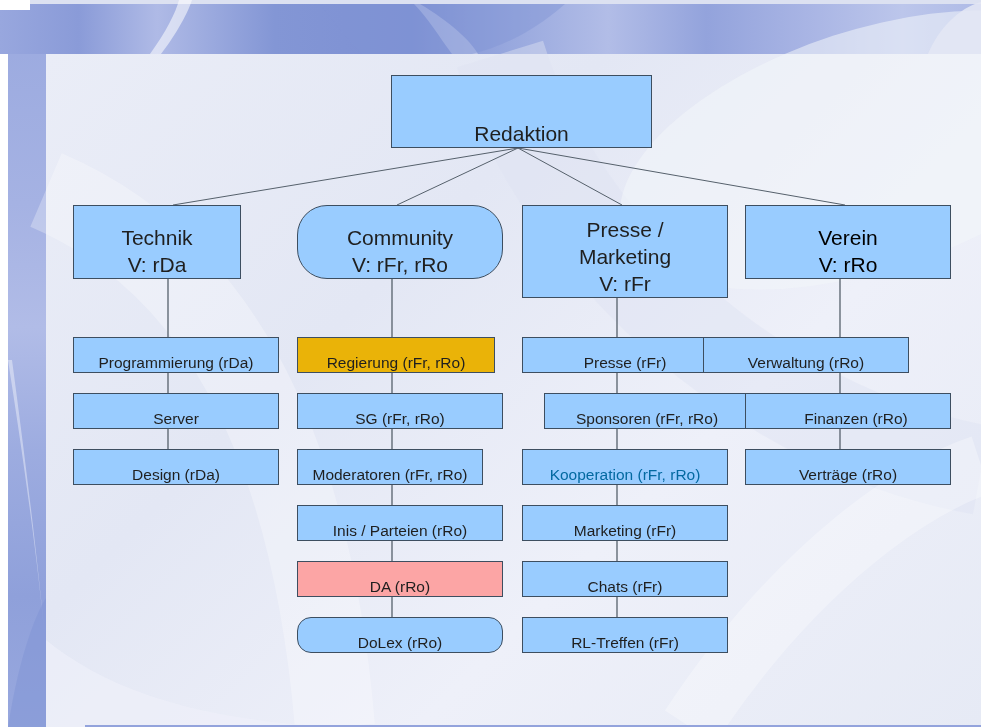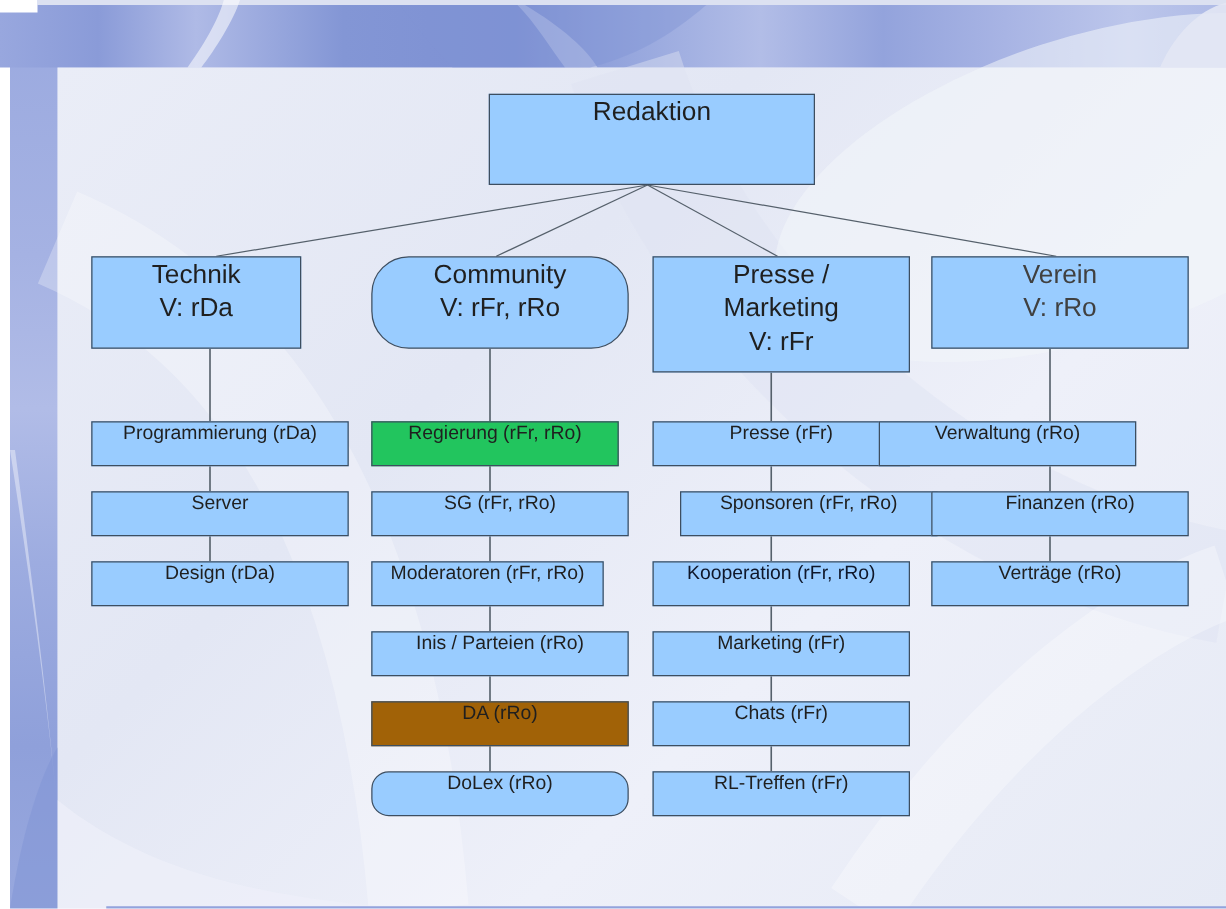--- a/index.html
+++ b/index.html
@@ -23,21 +23,21 @@
   }
   .top-strip{position:absolute;top:0;left:30px;right:0;height:4px;background:#dce1f1;}
   .corner-notch{position:absolute;left:0;top:0;width:30px;height:10px;background:#ffffff;}
   .bottom-line{position:absolute;left:85px;right:0;bottom:0;height:2px;background:#93a3dc;}
   svg.deco{position:absolute;left:0;top:0;pointer-events:none;}
   #connectors{position:absolute;left:0;top:0;pointer-events:none;}
   
   #org .node{
     position:absolute;box-sizing:border-box;
     border:1.5px solid #3d4e60;
-    display:flex;flex-direction:column;align-items:center;justify-content:flex-start;
+    display:flex;flex-direction:column;align-items:center;justify-content:flex-end;
     text-align:center;
   }
   #org .header-node{font-size:21px;line-height:27px;}
   #org .root-node{font-size:21px;line-height:27px;}
   #org .child-node{font-size:15.5px;line-height:18px;}
 </style>
 </head>
 <body>
 
 <div id="slide">
@@ -104,62 +104,62 @@
       <div class="node child-node" style="left: 73px; top: 393px; width: 206px; height: 36px; background: rgb(153, 204, 255); border-color: rgb(61, 78, 96); color: rgb(31, 31, 31);">
         <div>Server</div>
       </div>
       <div class="node child-node" style="left: 73px; top: 449px; width: 206px; height: 36px; background: rgb(153, 204, 255); border-color: rgb(61, 78, 96); color: rgb(31, 31, 31);">
         <div>Design (rDa)</div>
       </div>
       <div class="node header-node" style="left: 297px; top: 205px; width: 206px; height: 74px; background: rgb(153, 204, 255); border-color: rgb(61, 78, 96); color: rgb(31, 31, 31); border-radius: 30px;">
         <div>Community</div>
         <div>V: rFr, rRo</div>
       </div>
-      <div class="node child-node" style="left: 297px; top: 337px; width: 198px; height: 36px; background: #22c55e; border-color: rgb(61, 78, 96); color: rgb(31, 31, 31);">
+      <div class="node child-node" style="left: 297px; top: 337px; width: 198px; height: 36px; background: #eab308; border-color: rgb(61, 78, 96); color: rgb(31, 31, 31);">
         <div>Regierung (rFr, rRo)</div>
       </div>
       <div class="node child-node" style="left: 297px; top: 393px; width: 206px; height: 36px; background: rgb(153, 204, 255); border-color: rgb(61, 78, 96); color: rgb(31, 31, 31);">
         <div>SG (rFr, rRo)</div>
       </div>
       <div class="node child-node" style="left: 297px; top: 449px; width: 186px; height: 36px; background: rgb(153, 204, 255); border-color: rgb(61, 78, 96); color: rgb(31, 31, 31);">
         <div>Moderatoren (rFr, rRo)</div>
       </div>
       <div class="node child-node" style="left: 297px; top: 505px; width: 206px; height: 36px; background: rgb(153, 204, 255); border-color: rgb(61, 78, 96); color: rgb(31, 31, 31);">
         <div>Inis / Parteien (rRo)</div>
       </div>
-      <div class="node child-node" style="left: 297px; top: 561px; width: 206px; height: 36px; background: #a16207; border-color: rgb(61, 78, 96); color: rgb(31, 31, 31);">
+      <div class="node child-node" style="left: 297px; top: 561px; width: 206px; height: 36px; background: #fca5a5; border-color: rgb(61, 78, 96); color: rgb(31, 31, 31);">
         <div>DA (rRo)</div>
       </div>
       <div class="node child-node" style="left: 297px; top: 617px; width: 206px; height: 36px; background: rgb(153, 204, 255); border-color: rgb(61, 78, 96); color: rgb(31, 31, 31); border-radius: 14px;">
         <div>DoLex (rRo)</div>
       </div>
       <div class="node header-node" style="left: 522px; top: 205px; width: 206px; height: 93px; background: rgb(153, 204, 255); border-color: rgb(61, 78, 96); color: rgb(31, 31, 31);">
         <div>Presse /</div>
         <div>Marketing</div>
         <div>V: rFr</div>
       </div>
       <div class="node child-node" style="left: 522px; top: 337px; width: 206px; height: 36px; background: rgb(153, 204, 255); border-color: rgb(61, 78, 96); color: rgb(31, 31, 31);">
         <div>Presse (rFr)</div>
       </div>
       <div class="node child-node" style="left: 522px; top: 393px; width: 206px; height: 36px; background: rgb(153, 204, 255); border-color: rgb(61, 78, 96); color: rgb(31, 31, 31); margin-left: 22px;">
         <div>Sponsoren (rFr, rRo)</div>
       </div>
-      <div class="node child-node" style="left: 522px; top: 449px; width: 206px; height: 36px; background: rgb(153, 204, 255); border-color: rgb(61, 78, 96); color: #0f172a;">
+      <div class="node child-node" style="left: 522px; top: 449px; width: 206px; height: 36px; background: rgb(153, 204, 255); border-color: rgb(61, 78, 96); color: #0369a1;">
         <div>Kooperation (rFr, rRo)</div>
       </div>
       <div class="node child-node" style="left: 522px; top: 505px; width: 206px; height: 36px; background: rgb(153, 204, 255); border-color: rgb(61, 78, 96); color: rgb(31, 31, 31);">
         <div>Marketing (rFr)</div>
       </div>
       <div class="node child-node" style="left: 522px; top: 561px; width: 206px; height: 36px; background: rgb(153, 204, 255); border-color: rgb(61, 78, 96); color: rgb(31, 31, 31);">
         <div>Chats (rFr)</div>
       </div>
       <div class="node child-node" style="left: 522px; top: 617px; width: 206px; height: 36px; background: rgb(153, 204, 255); border-color: rgb(61, 78, 96); color: rgb(31, 31, 31);">
         <div>RL-Treffen (rFr)</div>
       </div>
-      <div class="node header-node" style="left: 745px; top: 205px; width: 206px; height: 74px; background: rgb(153, 204, 255); border-color: rgb(61, 78, 96); color: #404040;">
+      <div class="node header-node" style="left: 745px; top: 205px; width: 206px; height: 74px; background: rgb(153, 204, 255); border-color: rgb(61, 78, 96); color: #000000;">
         <div>Verein</div>
         <div>V: rRo</div>
       </div>
       <div class="node child-node" style="left: 703px; top: 337px; width: 206px; height: 36px; background: rgb(153, 204, 255); border-color: rgb(61, 78, 96); color: rgb(31, 31, 31);">
         <div>Verwaltung (rRo)</div>
       </div>
       <div class="node child-node" style="left: 745px; top: 393px; width: 206px; height: 36px; background: rgb(153, 204, 255); border-color: rgb(61, 78, 96); color: rgb(31, 31, 31); padding-left: 16px;">
         <div>Finanzen (rRo)</div>
       </div>
       <div class="node child-node" style="left: 745px; top: 449px; width: 206px; height: 36px; background: rgb(153, 204, 255); border-color: rgb(61, 78, 96); color: rgb(31, 31, 31);">

